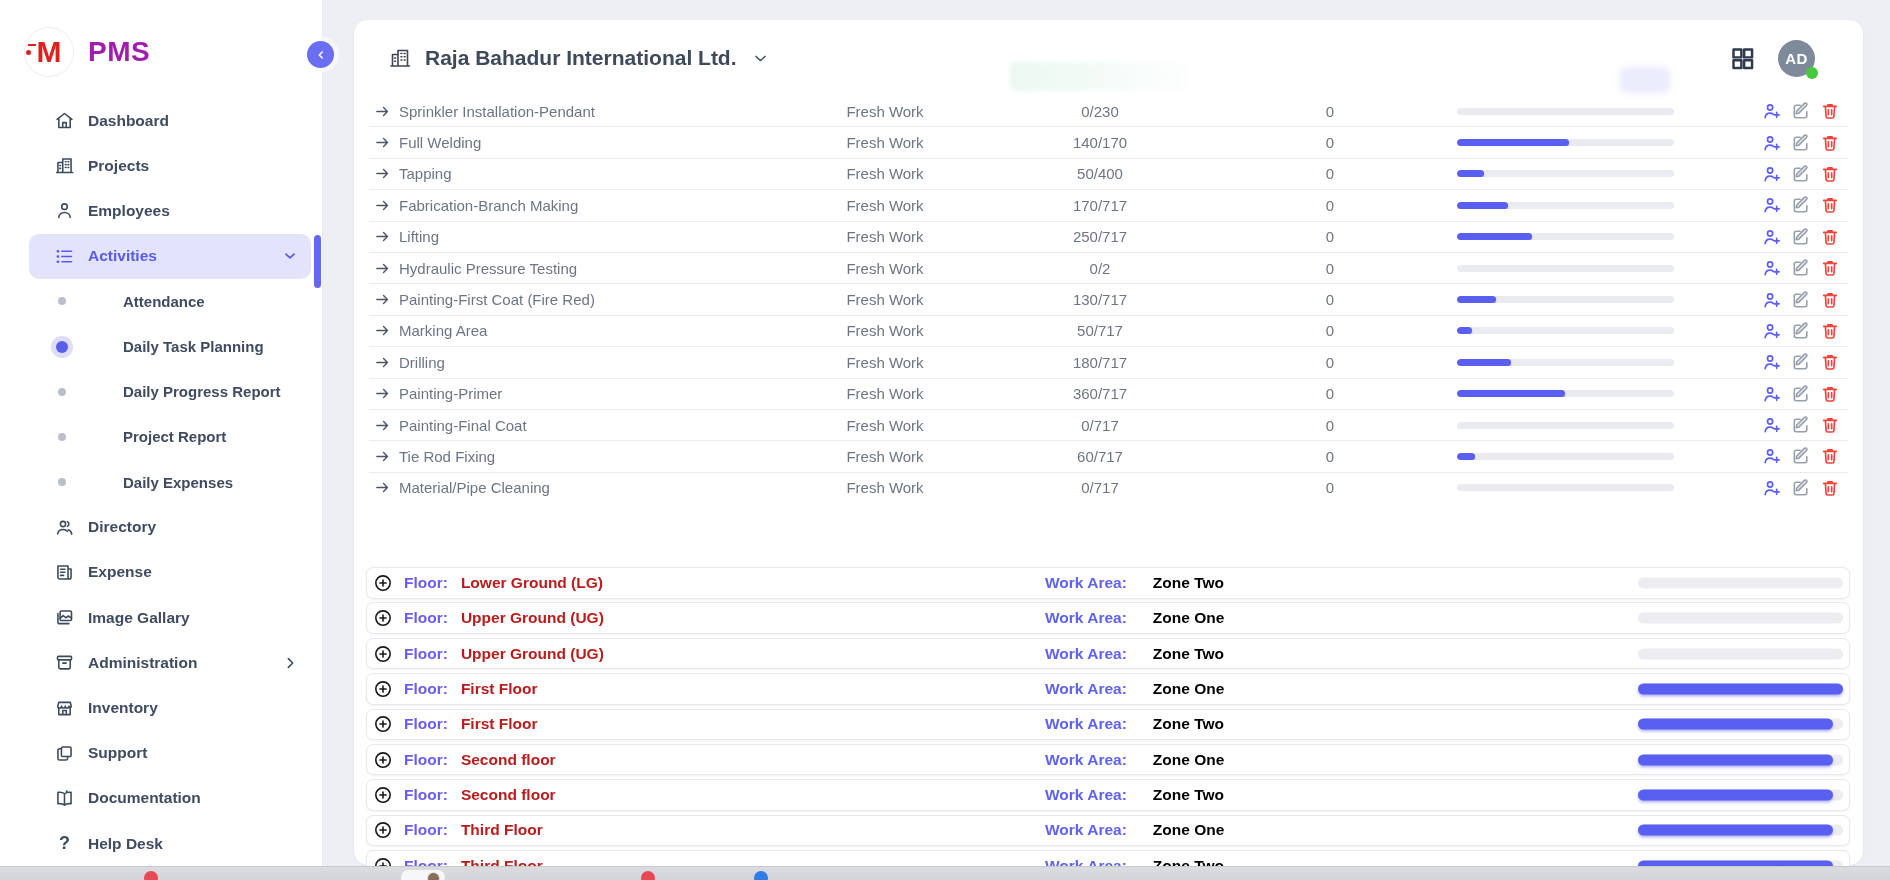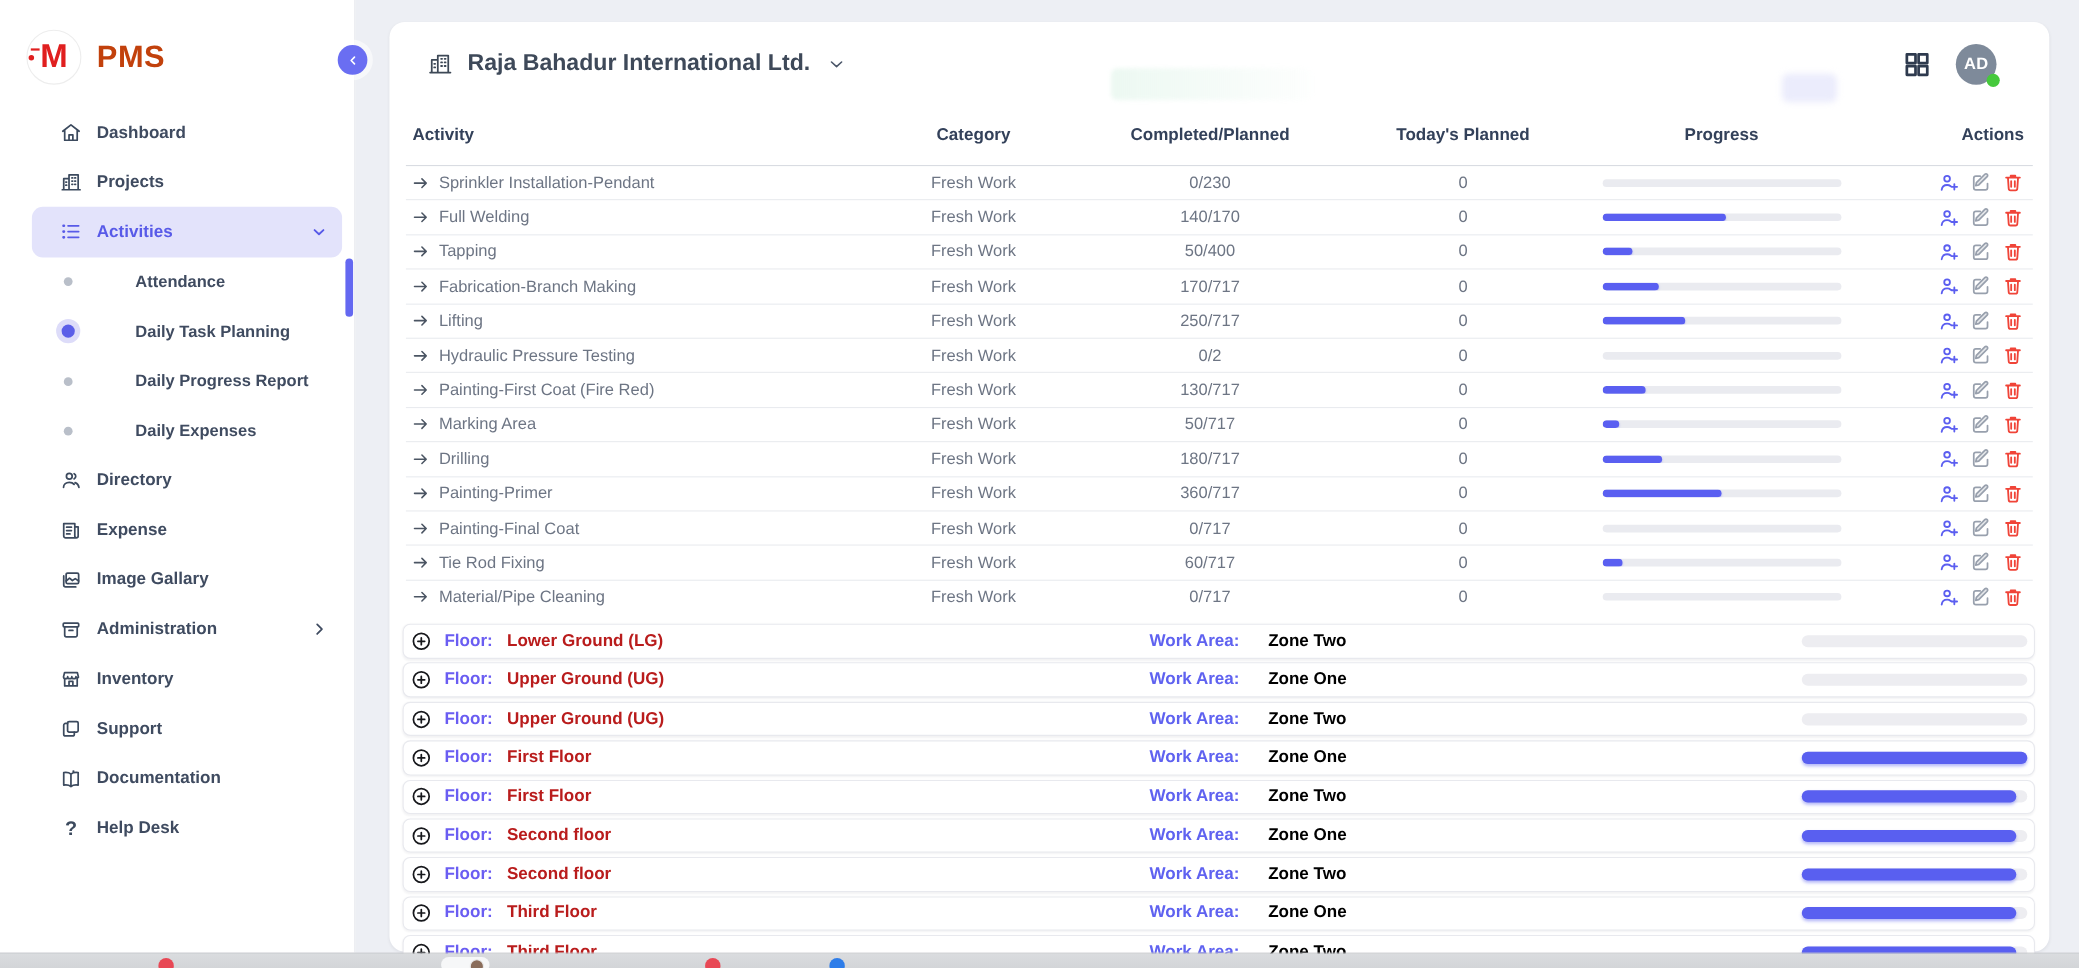--- a/index.html
+++ b/index.html
@@ -10,21 +10,21 @@
   }
   svg{display:block;fill:none;stroke:currentColor;stroke-linecap:round;stroke-linejoin:round;}
 
   
   .sidebar{position:absolute;left:0;top:0;width:322px;height:866px;background:#ffffff;border-right:1px solid #e9eaef;z-index:3;}
   .logo-row{position:absolute;left:24px;top:27px;display:flex;align-items:center;}
   .logo-circle{width:48px;height:48px;border-radius:50%;background:#fff;border:1px solid #ededed;display:flex;align-items:center;justify-content:center;}
   .logo-m{font-size:30px;font-weight:800;color:#e01f1f;position:relative;line-height:1;}
   .logo-m:before{content:"";position:absolute;left:-9px;top:7px;width:8px;height:2px;background:#e01f1f;}
   .logo-m:after{content:"";position:absolute;left:-11px;top:13px;width:5px;height:5px;border-radius:50%;background:#e01f1f;}
-  .logo-text{margin-left:14px;font-size:28px;font-weight:800;color:#c2410c;letter-spacing:.5px;}
+  .logo-text{margin-left:14px;font-size:28px;font-weight:800;color:#a21caf;letter-spacing:.5px;}
   .nav{position:absolute;top:98px;left:16px;right:0;}
   .nav-item{height:45.2px;margin:0 11px 0 13px;display:flex;align-items:center;padding-left:25px;border-radius:10px;cursor:pointer;color:#3d4a5e;}
   .nav-item .nav-icon{width:21px;height:21px;color:#3c4a5e;flex:0 0 21px;}
   .nav-item .nav-label{margin-left:13px;font-size:15.5px;font-weight:600;color:#3f4b60;}
   .nav-item.active{background:#e3e3fb;color:#585ae8;}
   .nav-item.active .nav-icon{color:#585ae8;}
   .nav-item.active .nav-label{color:#585ae8;}
   .nav-item .trail{margin-left:auto;margin-right:13px;width:16px;height:16px;color:#3f4b60;}
   .nav-item.active .trail{color:#585ae8;}
   .nav-sub{height:45.2px;margin-left:13px;display:flex;align-items:center;padding-left:29px;cursor:pointer;}
@@ -117,20 +117,29 @@
       </div>
       <div class="nav-item">
         <span class="nav-icon">
           <svg viewBox="0 0 24 24" stroke-width="1.8">
             <path d="M10 20V4.5h9.5V20M10 8.5H4.5V20M3 20h18.5"></path>
             <path d="M13 7.7h.8M16 7.7h.8M13 11h.8M16 11h.8M13 14.3h.8M16 14.3h.8M6.7 12h.8M6.7 15.3h.8"></path>
           </svg>
         </span>
         <span class="nav-label">Projects</span>
       </div>
+      <div class="nav-item">
+        <span class="nav-icon">
+          <svg viewBox="0 0 24 24" stroke-width="1.8">
+            <circle cx="12" cy="7.6" r="3.2"></circle>
+            <path d="M5.5 20c0-3.5 2.9-5.8 6.5-5.8s6.5 2.3 6.5 5.8"></path>
+          </svg>
+        </span>
+        <span class="nav-label">Employees</span>
+      </div>
       <div class="nav-item active">
         <span class="nav-icon">
           <svg viewBox="0 0 24 24" stroke-width="1.8">
             <path d="M9 6h11M9 12h11M9 18h11"></path>
             <path d="M4.3 6h.4M4.3 12h.4M4.3 18h.4" stroke-width="2.8"></path>
           </svg>
         </span>
         <span class="nav-label">Activities</span>
         <span class="trail">
           <svg viewBox="0 0 24 24" stroke-width="2.6">
@@ -142,20 +151,24 @@
         <span class="dot"></span>
         <span class="nav-label">Attendance</span>
       </div>
       <div class="nav-sub active">
         <span class="dot"></span>
         <span class="nav-label">Daily Task Planning</span>
       </div>
       <div class="nav-sub">
         <span class="dot"></span>
         <span class="nav-label">Daily Progress Report</span>
+      </div>
+      <div class="nav-sub">
+        <span class="dot"></span>
+        <span class="nav-label">Project Report</span>
       </div>
       <div class="nav-sub">
         <span class="dot"></span>
         <span class="nav-label">Daily Expenses</span>
       </div>
       <div class="nav-item">
         <span class="nav-icon">
           <svg viewBox="0 0 24 24" stroke-width="1.8">
             <circle cx="10.3" cy="8" r="3"></circle>
             <path d="M4.3 19.5c0-3.2 2.7-5.3 6-5.3 2.1 0 3.9.8 5 2.2M15.3 5.3a3 3 0 0 1 0 5.4M16.3 14.6c2.1.6 3.6 2.2 4 5"></path>
@@ -263,28 +276,20 @@
       <div class="avatar-wrap">
         <div class="avatar">AD</div>
         <div class="presence-dot"></div>
       </div>
     </div>
   </div>
   <div class="remnant-a"></div>
   <div class="remnant-b"></div>
 
   <section class="table" id="activityTable">
-      <div class="t-head">
-        <div class="c-activity">Activity</div>
-        <div class="c-center">Category</div>
-        <div class="c-center">Completed/Planned</div>
-        <div class="c-center">Today's Planned</div>
-        <div class="c-center">Progress</div>
-        <div class="c-actions-h">Actions</div>
-      </div>
       <div class="t-row">
         <div class="cell-activity">
           <span class="arrow-ic">
             <svg viewBox="0 0 24 24" stroke-width="2">
               <path d="M4 12h15M13.5 6.5 19 12l-5.5 5.5"></path>
             </svg>
           </span>
           <span>Sprinkler Installation-Pendant</span>
         </div>
         <div class="c-center">Fresh Work</div>

